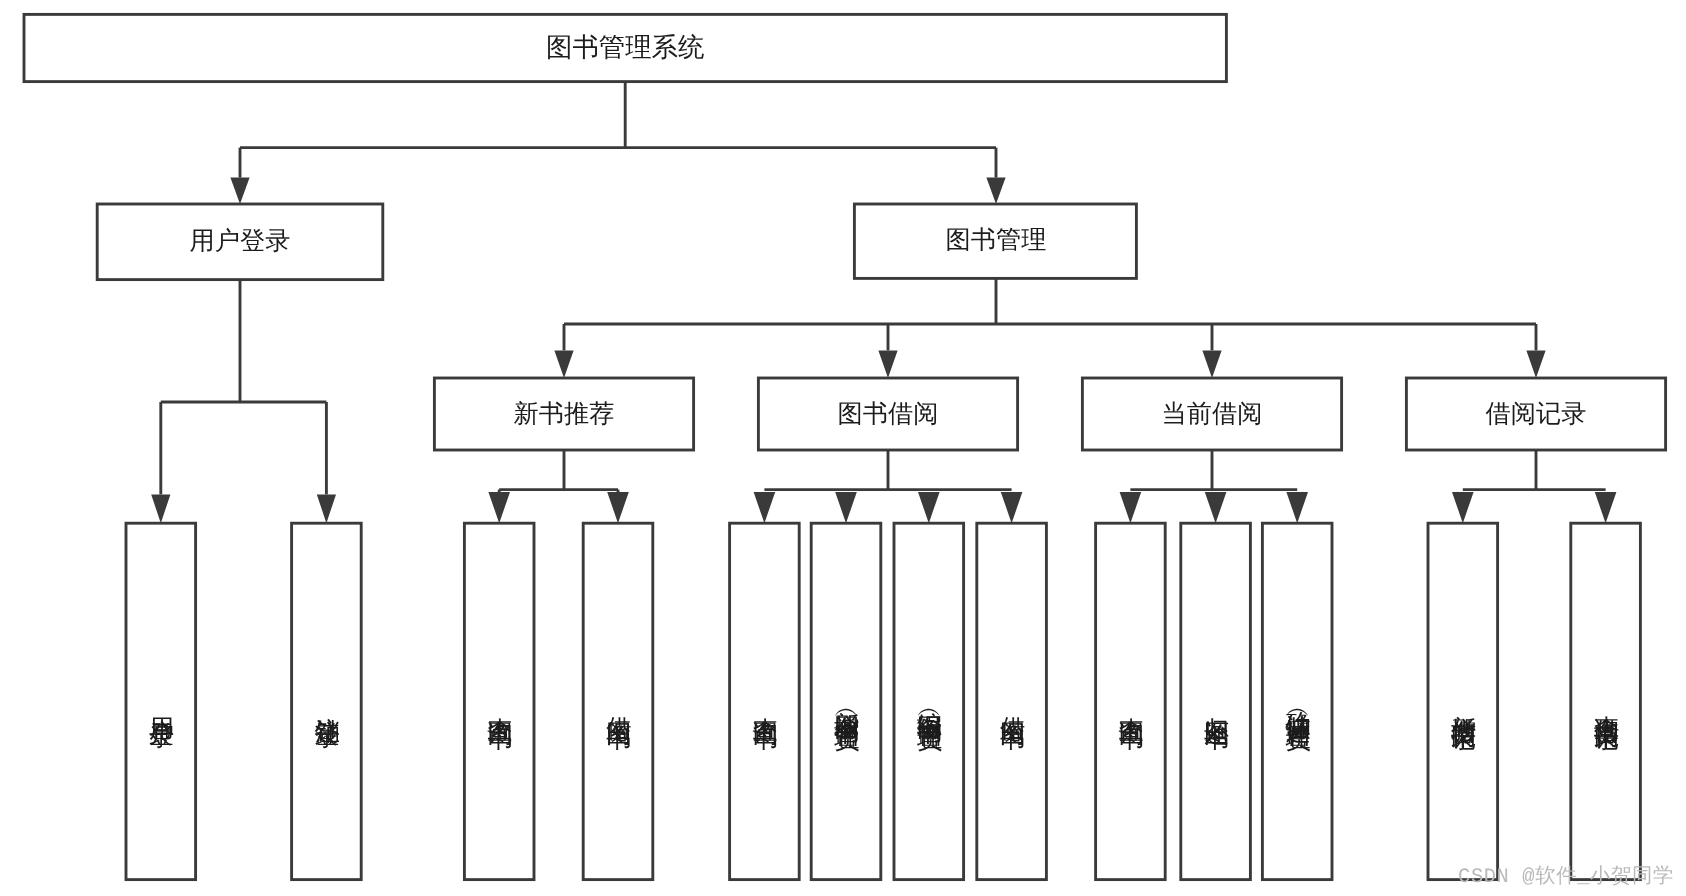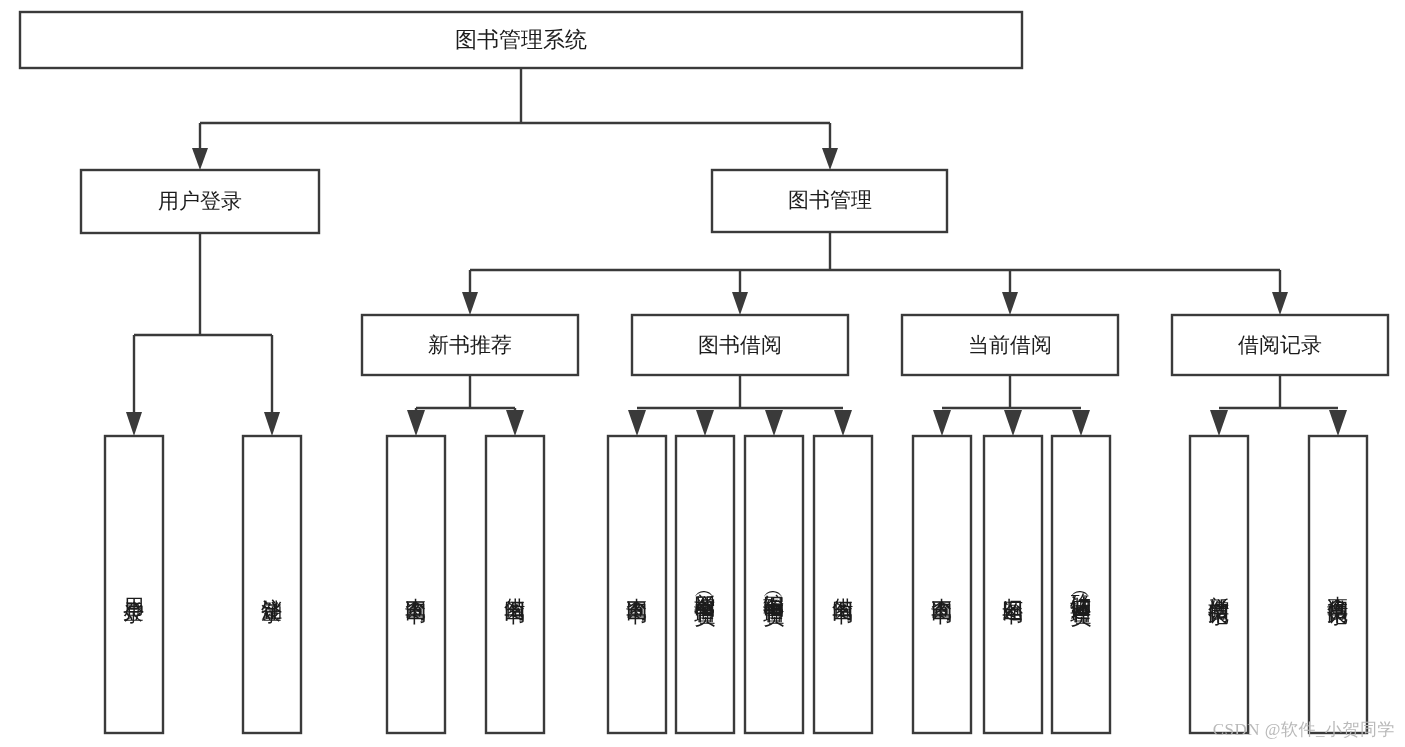--- a/index.html
+++ b/index.html
@@ -69,21 +69,21 @@
     align-items: center;
     justify-content: center;
     text-align: center;
     white-space: nowrap;
     pointer-events: none;
   }
   .watermark {
     position: absolute;
     right: 10px;
     bottom: 6px;
-    font-family: Liberation Serif, serif;
+    font-family: Liberation Mono, monospace;
     font-size: 17px;
     color: #b9b9b9;
     letter-spacing: 0.5px;
     user-select: none;
   }
 </style>
 </head>
 <body>
 
 <div id="diagram-root">

